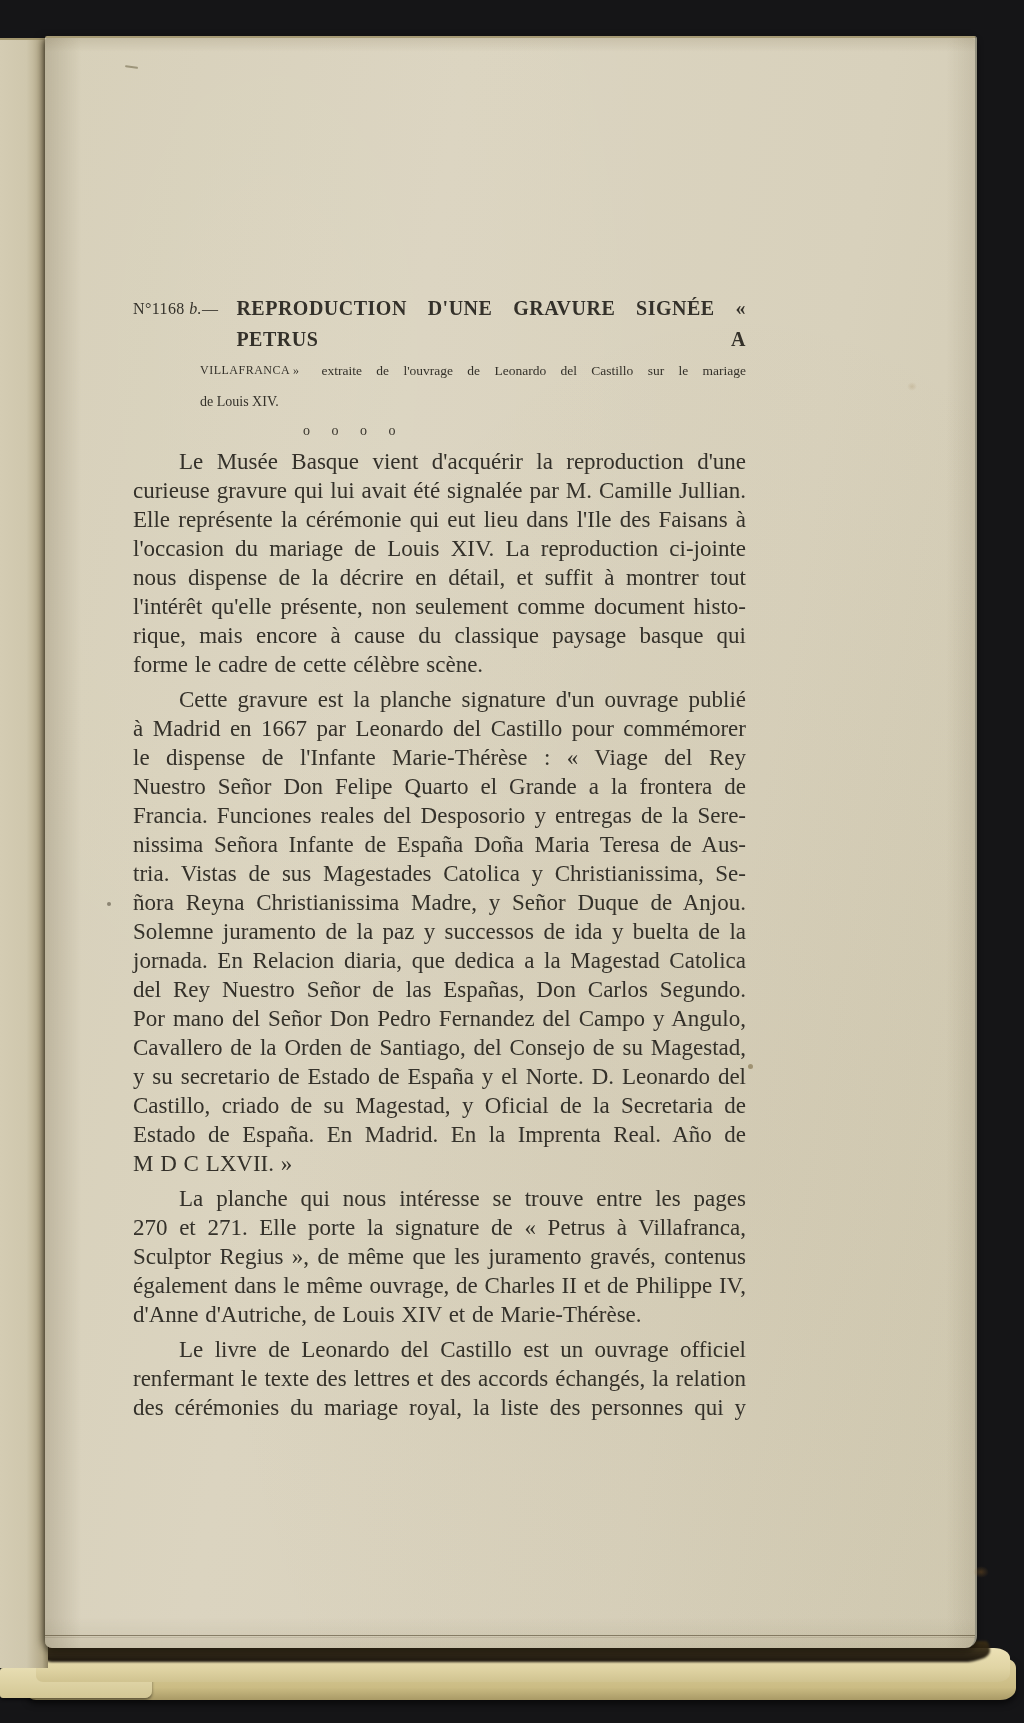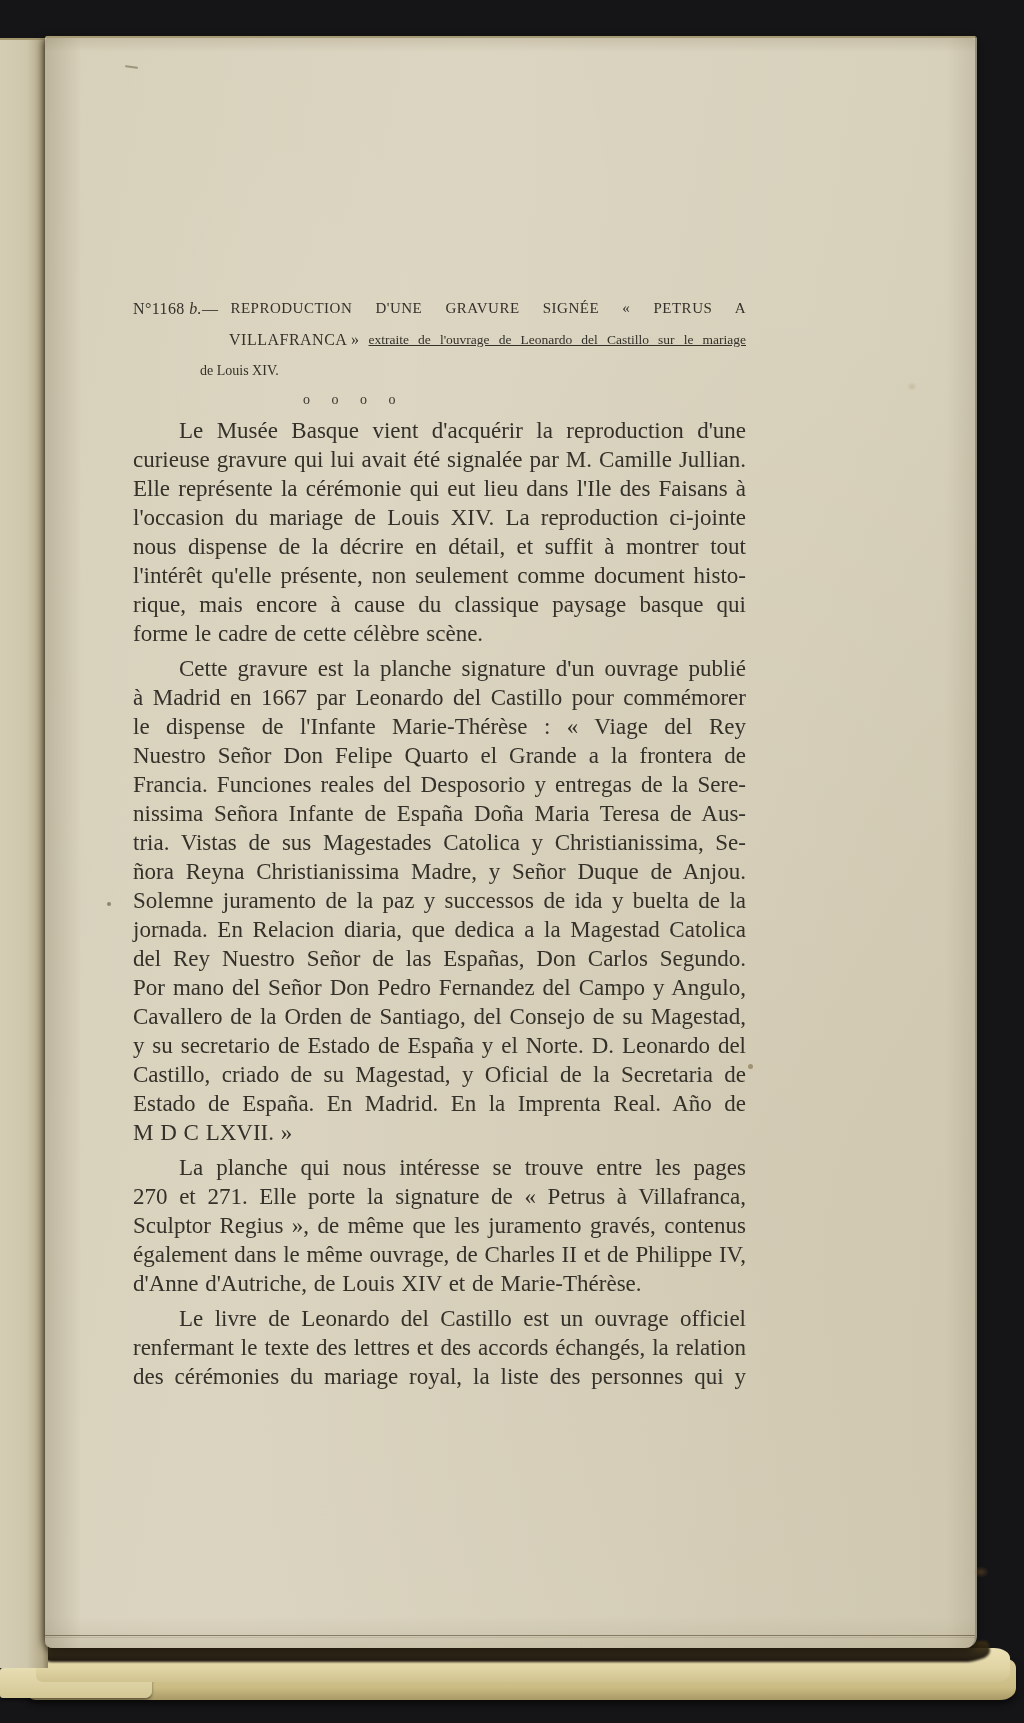--- a/index.html
+++ b/index.html
@@ -81,25 +81,25 @@
 
   
   .text-column {
     position:absolute; left:88px; top:255px; width:613px;
     color:#34312a;
   }
   .h-line { line-height:31px; }
   .h-line1 { display:flex;justify-content:center; }
   .h-num-group { white-space:nowrap; font-size:16px; letter-spacing:.4px; }
   .h-italic { font-style:italic; }
-  .h-caps { font-size:16px; letter-spacing:.5px;margin-left:29px; }
-  .h-caps-stretch { flex:1; margin-left:12px; text-align:justify; text-align-last:justify; font-size:15px; letter-spacing:.5px; }
+  .h-caps { font-size:12px; letter-spacing:.5px; }
+  .h-caps-stretch { flex:1; margin-left:18px; text-align:justify; text-align-last:justify; font-size:20px; letter-spacing:.5px;font-weight:bold; }
   .h-line2 { display:flex; padding-left:67px; }
   .h-line2 .h-caps { white-space:nowrap; }
-  .h-small-stretch { flex:1; margin-left:9px; font-size:13.5px; text-align:justify; text-align-last:justify;text-decoration:underline; }
+  .h-small-stretch { flex:1; margin-left:22px; font-size:13.5px; text-align:justify; text-align-last:justify; }
   .h-line3 { padding-left:67px; font-size:14px; }
 
   .ornament {
     height:24px; line-height:20px; margin:4px 0 0 170px;
     font-size:14px; letter-spacing:9px; color:#3a362e;
   }
 
   .body-text { margin-top:2px; }
   .para { font-size:23px; line-height:29px; word-spacing:1px; }
   .para + .para { margin-top:6px; }

